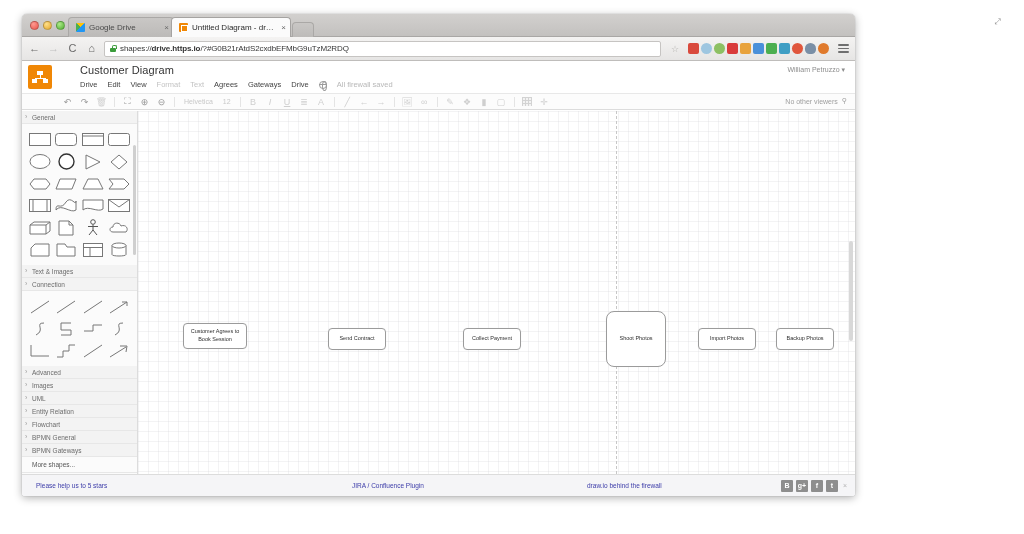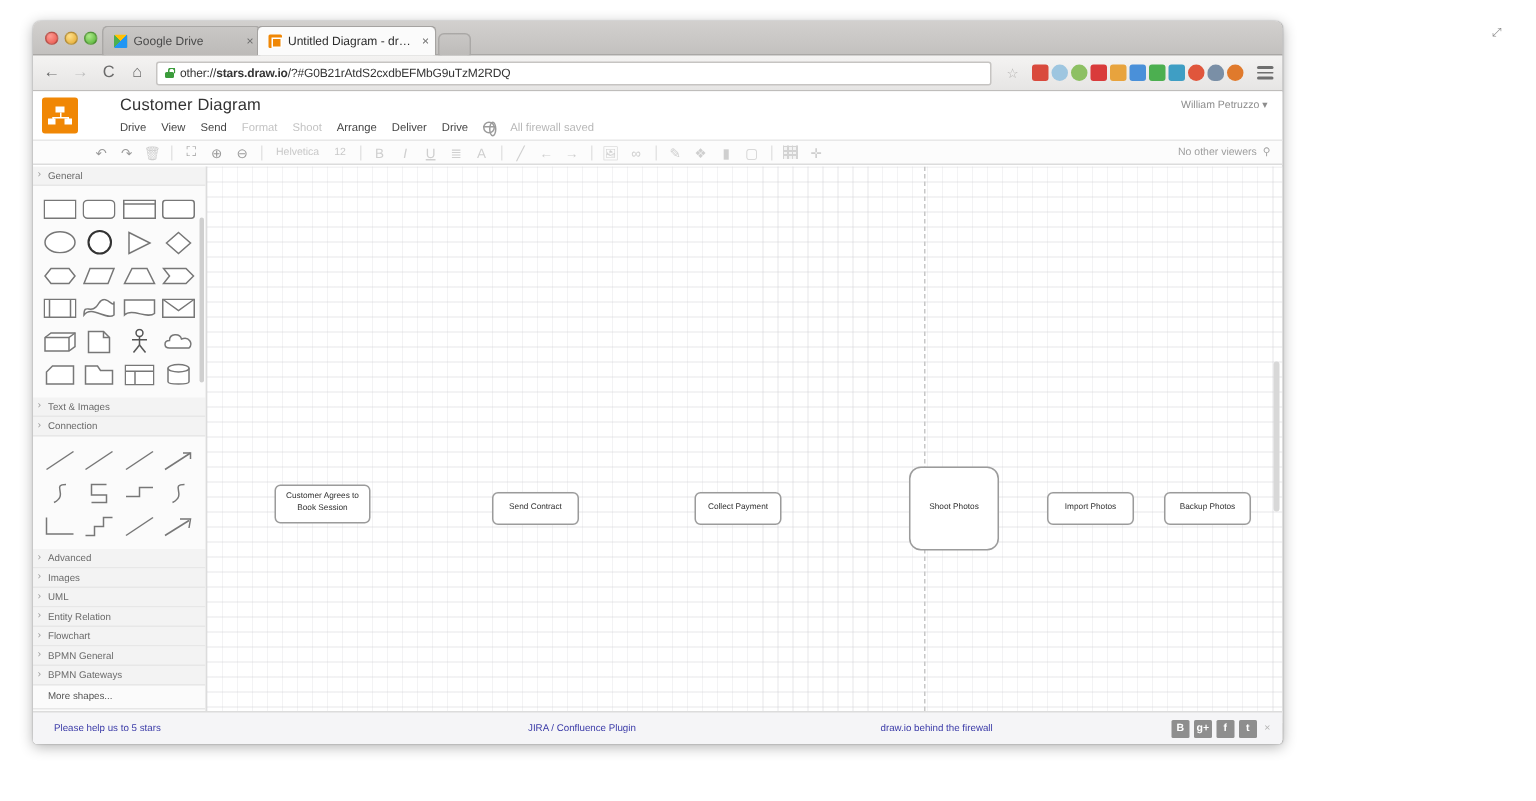--- a/index.html
+++ b/index.html
@@ -329,21 +329,21 @@
     </div>
 
     <div class="navbar">
       <span class="navbtn">←</span>
       <span class="navbtn dim">→</span>
       <span class="navbtn">C</span>
       <span class="navbtn">⌂</span>
 
       <div class="omnibox">
         <span class="lock"></span>
-        <span class="url"><span>other://</span><b>stars.draw.io</b><span>/?#G0B21rAtdS2cxdbEFMbG9uTzM2RDQ</span></span>
+        <span class="url"><span>shapes://</span><b>drive.https.io</b><span>/?#G0B21rAtdS2cxdbEFMbG9uTzM2RDQ</span></span>
       </div>
       <span class="star">☆</span>
 
       <div class="ext-tray">
         <span class="ext" style="background:#d94a3d"></span>
         <span class="ext" style="background:#9ec6e0;border-radius:50%"></span>
         <span class="ext" style="background:#8dc063;border-radius:50%"></span>
         <span class="ext" style="background:#d93b3b"></span>
         <span class="ext" style="background:#e8a33d"></span>
         <span class="ext" style="background:#4a90d9"></span>
@@ -368,26 +368,26 @@
             <i class="lg-stem"></i>
             <i class="lg-bar"></i>
           <i class="lg-d1"></i>
             <i class="lg-d2"></i>
             <i class="lg-b1"></i>
             <i class="lg-b2"></i>
         </div>
         <div class="doc-title">Customer Diagram</div>
         <div class="menubar">
           <span class="mi">Drive</span>
+          <span class="mi">Edit</span>
           <span class="mi">View</span>
-          <span class="mi">Send</span>
           <span class="mi disabled">Format</span>
-          <span class="mi disabled">Shoot</span>
-          <span class="mi">Arrange</span>
-          <span class="mi">Deliver</span>
+          <span class="mi disabled">Text</span>
+          <span class="mi">Agrees</span>
+          <span class="mi">Gateways</span>
           <span class="mi">Drive</span>
           <span class="globe"></span>
           <span class="saved-note">All firewall saved</span>
         </div>
         <div class="user-name"><span>William Petruzzo</span> <span>▾</span></div>
       </div>
 
       <div class="toolbar">
         <span class="tb">↶</span>
         <span class="tb">↷</span>

